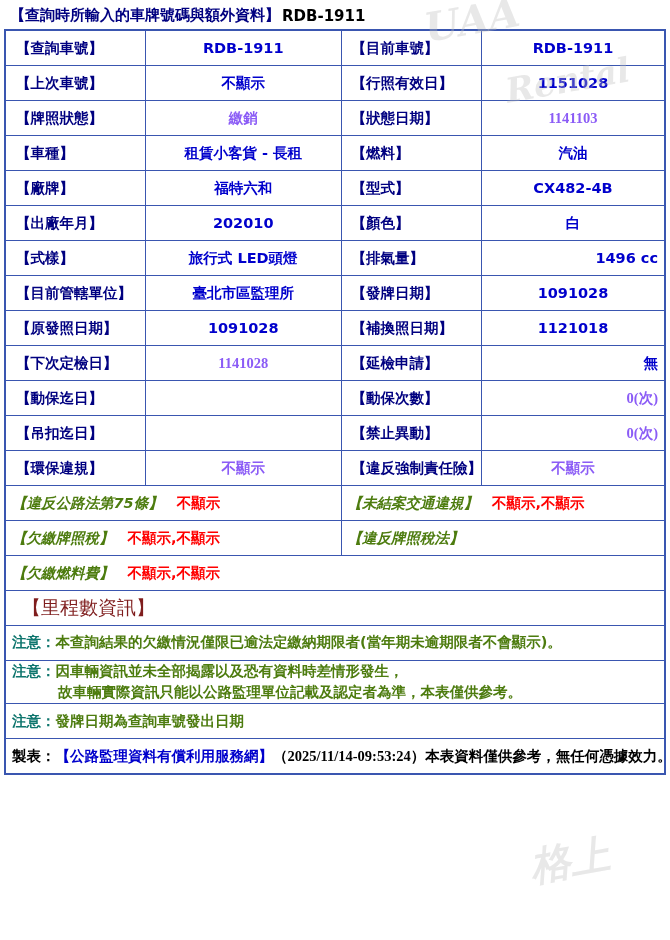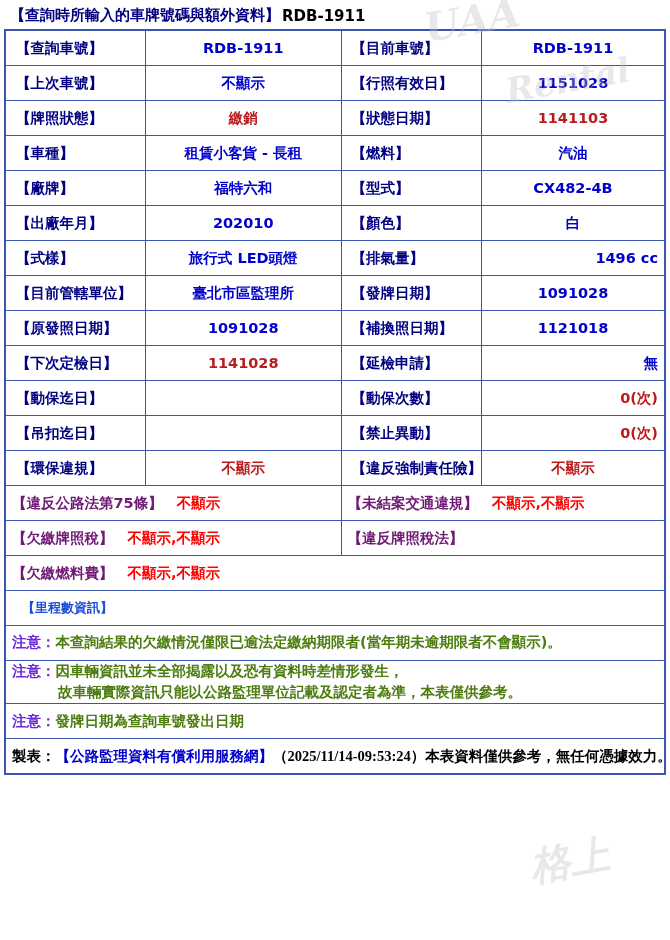--- a/index.html
+++ b/index.html
@@ -52,61 +52,63 @@
     text-align: left;
     padding-left: 10px !important;
     margin-top: 40px;
   }
   .val {
     color: #0000cc;
     font-weight: bold;
     text-align: center;
   }
   .val.red {
-    color: #b91c1c;
+    color: #8b5cf6;
+    font-family: Liberation Serif, serif;
   }
   .val.left {
     text-align: right;
     padding-left: 14px !important;
   }
   .pair {
     display: flex;
     align-items: center;
     gap: 14px;
   }
   .pair .p-lbl {
     font-weight: bold;
-    color: #701a75;
+    color: #4d7c0f;
     white-space: nowrap;
+    font-style: italic;
   }
   .pair .p-val {
     color: #ff0000;
     font-weight: bold;
     white-space: nowrap;
   }
 
   .section-title td {
     height: 30px;
   }
   .section-title .st {
-    font-weight: bold;
-    color: #1d4ed8;
-    font-size: 13px;
+    font-weight: normal;
+    color: #7f1d1d;
+    font-size: 19px;
     padding-left: 10px;
   }
 
   .note td {
     height: auto;
     padding: 5px 6px 5px 8px;
     white-space: normal;
     line-height: 1.45;
     font-size: 14px;
   }
   .note-key {
-    color: #6d28d9;
+    color: #0f766e;
     font-weight: bold;
     text-align: center;
   }
   .note-body {
     color: #4d7c0f;
     font-weight: bold;
   }
   .note-indent {
     display: block;
     padding-left: 46px;

